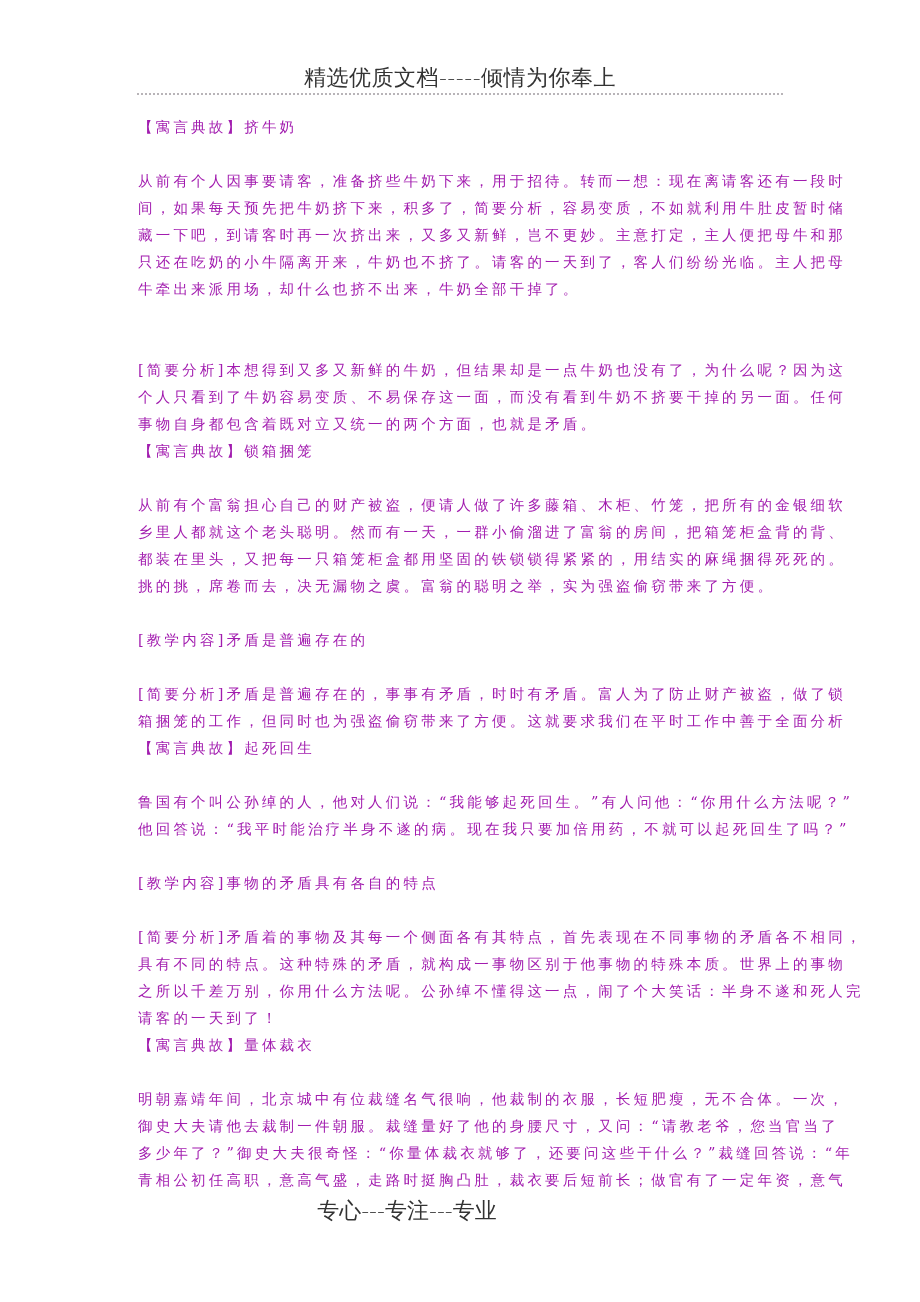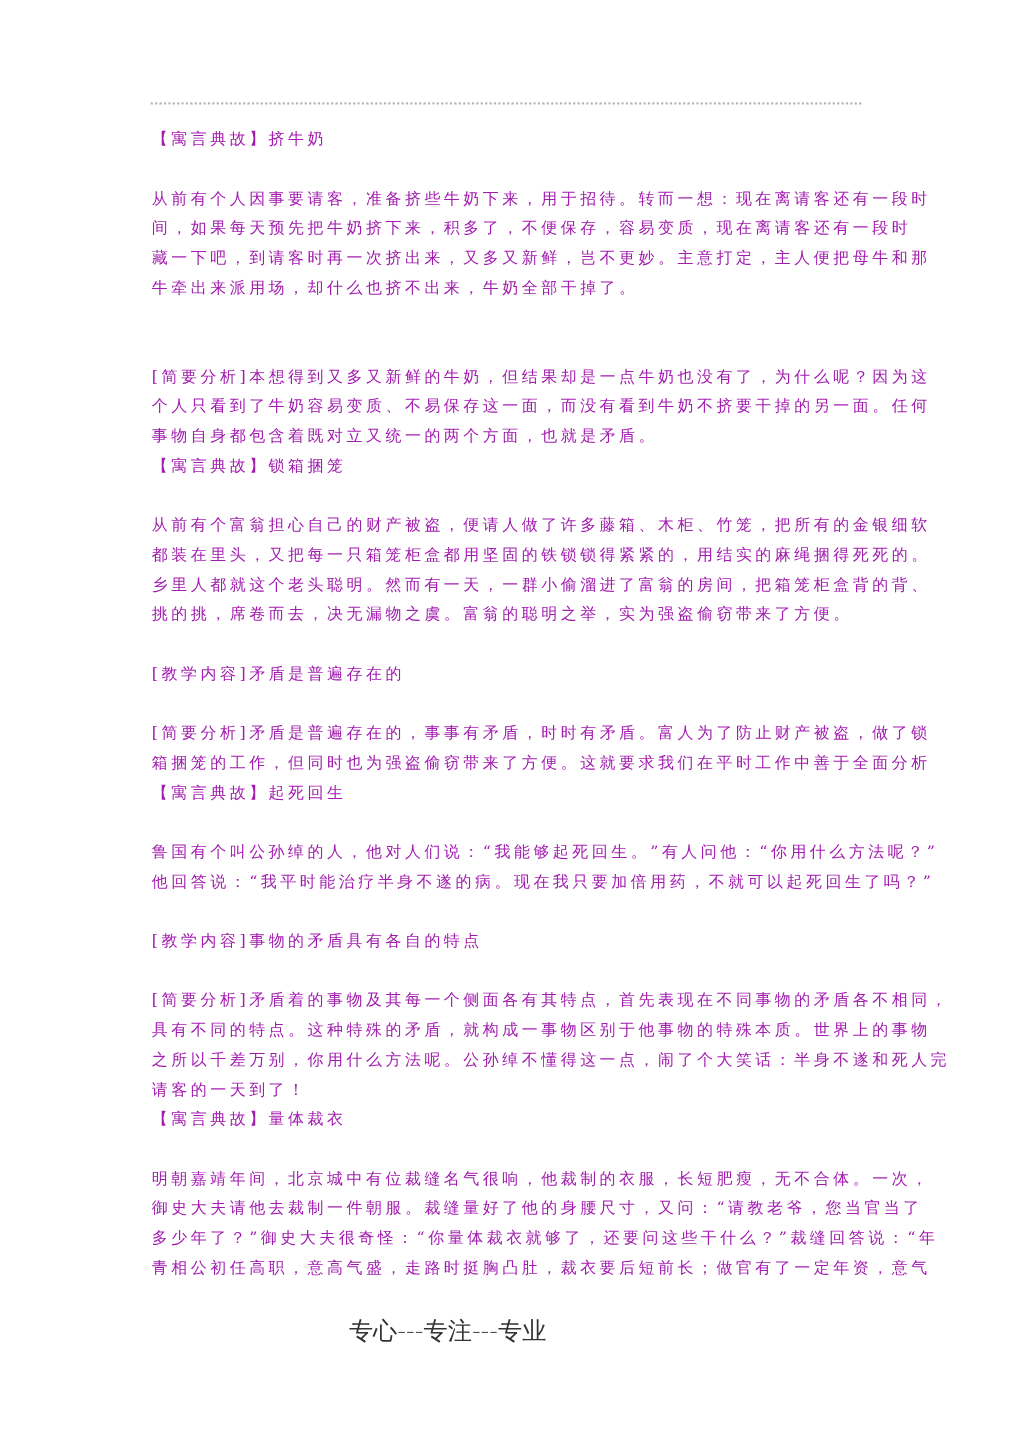--- a/index.html
+++ b/index.html
@@ -73,46 +73,48 @@
     color: #333333;
     font-family: "DejaVu Sans", "Liberation Sans", sans-serif;
     font-weight: 300;
   }
 </style>
 </head>
 <body>
 
 <div class="page">
 
+  <div class="header-title">精选优质文档-----倾情为你奉上</div>
   <div class="header-rule"></div>
 
   <div class="content">
 
     <div class="para">【寓言典故】挤牛奶</div>
     <div class="gap"></div>
     <div class="para">
       <span class="line">从前有个人因事要请客，准备挤些牛奶下来，用于招待。转而一想：现在离请客还有一段时</span>
-      <span class="line">间，如果每天预先把牛奶挤下来，积多了，不便保存，容易变质，现在离请客还有一段时</span>
+      <span class="line">间，如果每天预先把牛奶挤下来，积多了，简要分析，容易变质，不如就利用牛肚皮暂时储</span>
       <span class="line">藏一下吧，到请客时再一次挤出来，又多又新鲜，岂不更妙。主意打定，主人便把母牛和那</span>
+      <span class="line">只还在吃奶的小牛隔离开来，牛奶也不挤了。请客的一天到了，客人们纷纷光临。主人把母</span>
       <span class="line">牛牵出来派用场，却什么也挤不出来，牛奶全部干掉了。</span>
     </div>
     <div class="gap"></div>
     <div class="gap"></div>
     <div class="para">
       <span class="line">[简要分析]本想得到又多又新鲜的牛奶，但结果却是一点牛奶也没有了，为什么呢？因为这</span>
       <span class="line">个人只看到了牛奶容易变质、不易保存这一面，而没有看到牛奶不挤要干掉的另一面。任何</span>
       <span class="line">事物自身都包含着既对立又统一的两个方面，也就是矛盾。</span>
     </div>
 
     <div class="para">【寓言典故】锁箱捆笼</div>
     <div class="gap"></div>
     <div class="para">
       <span class="line">从前有个富翁担心自己的财产被盗，便请人做了许多藤箱、木柜、竹笼，把所有的金银细软</span>
+      <span class="line">乡里人都就这个老头聪明。然而有一天，一群小偷溜进了富翁的房间，把箱笼柜盒背的背、</span>
       <span class="line">都装在里头，又把每一只箱笼柜盒都用坚固的铁锁锁得紧紧的，用结实的麻绳捆得死死的。</span>
-      <span class="line">乡里人都就这个老头聪明。然而有一天，一群小偷溜进了富翁的房间，把箱笼柜盒背的背、</span>
       <span class="line">挑的挑，席卷而去，决无漏物之虞。富翁的聪明之举，实为强盗偷窃带来了方便。</span>
     </div>
     <div class="gap"></div>
     <div class="para">[教学内容]矛盾是普遍存在的</div>
     <div class="gap"></div>
     <div class="para">
       <span class="line">[简要分析]矛盾是普遍存在的，事事有矛盾，时时有矛盾。富人为了防止财产被盗，做了锁</span>
       <span class="line">箱捆笼的工作，但同时也为强盗偷窃带来了方便。这就要求我们在平时工作中善于全面分析</span>
     </div>
 

